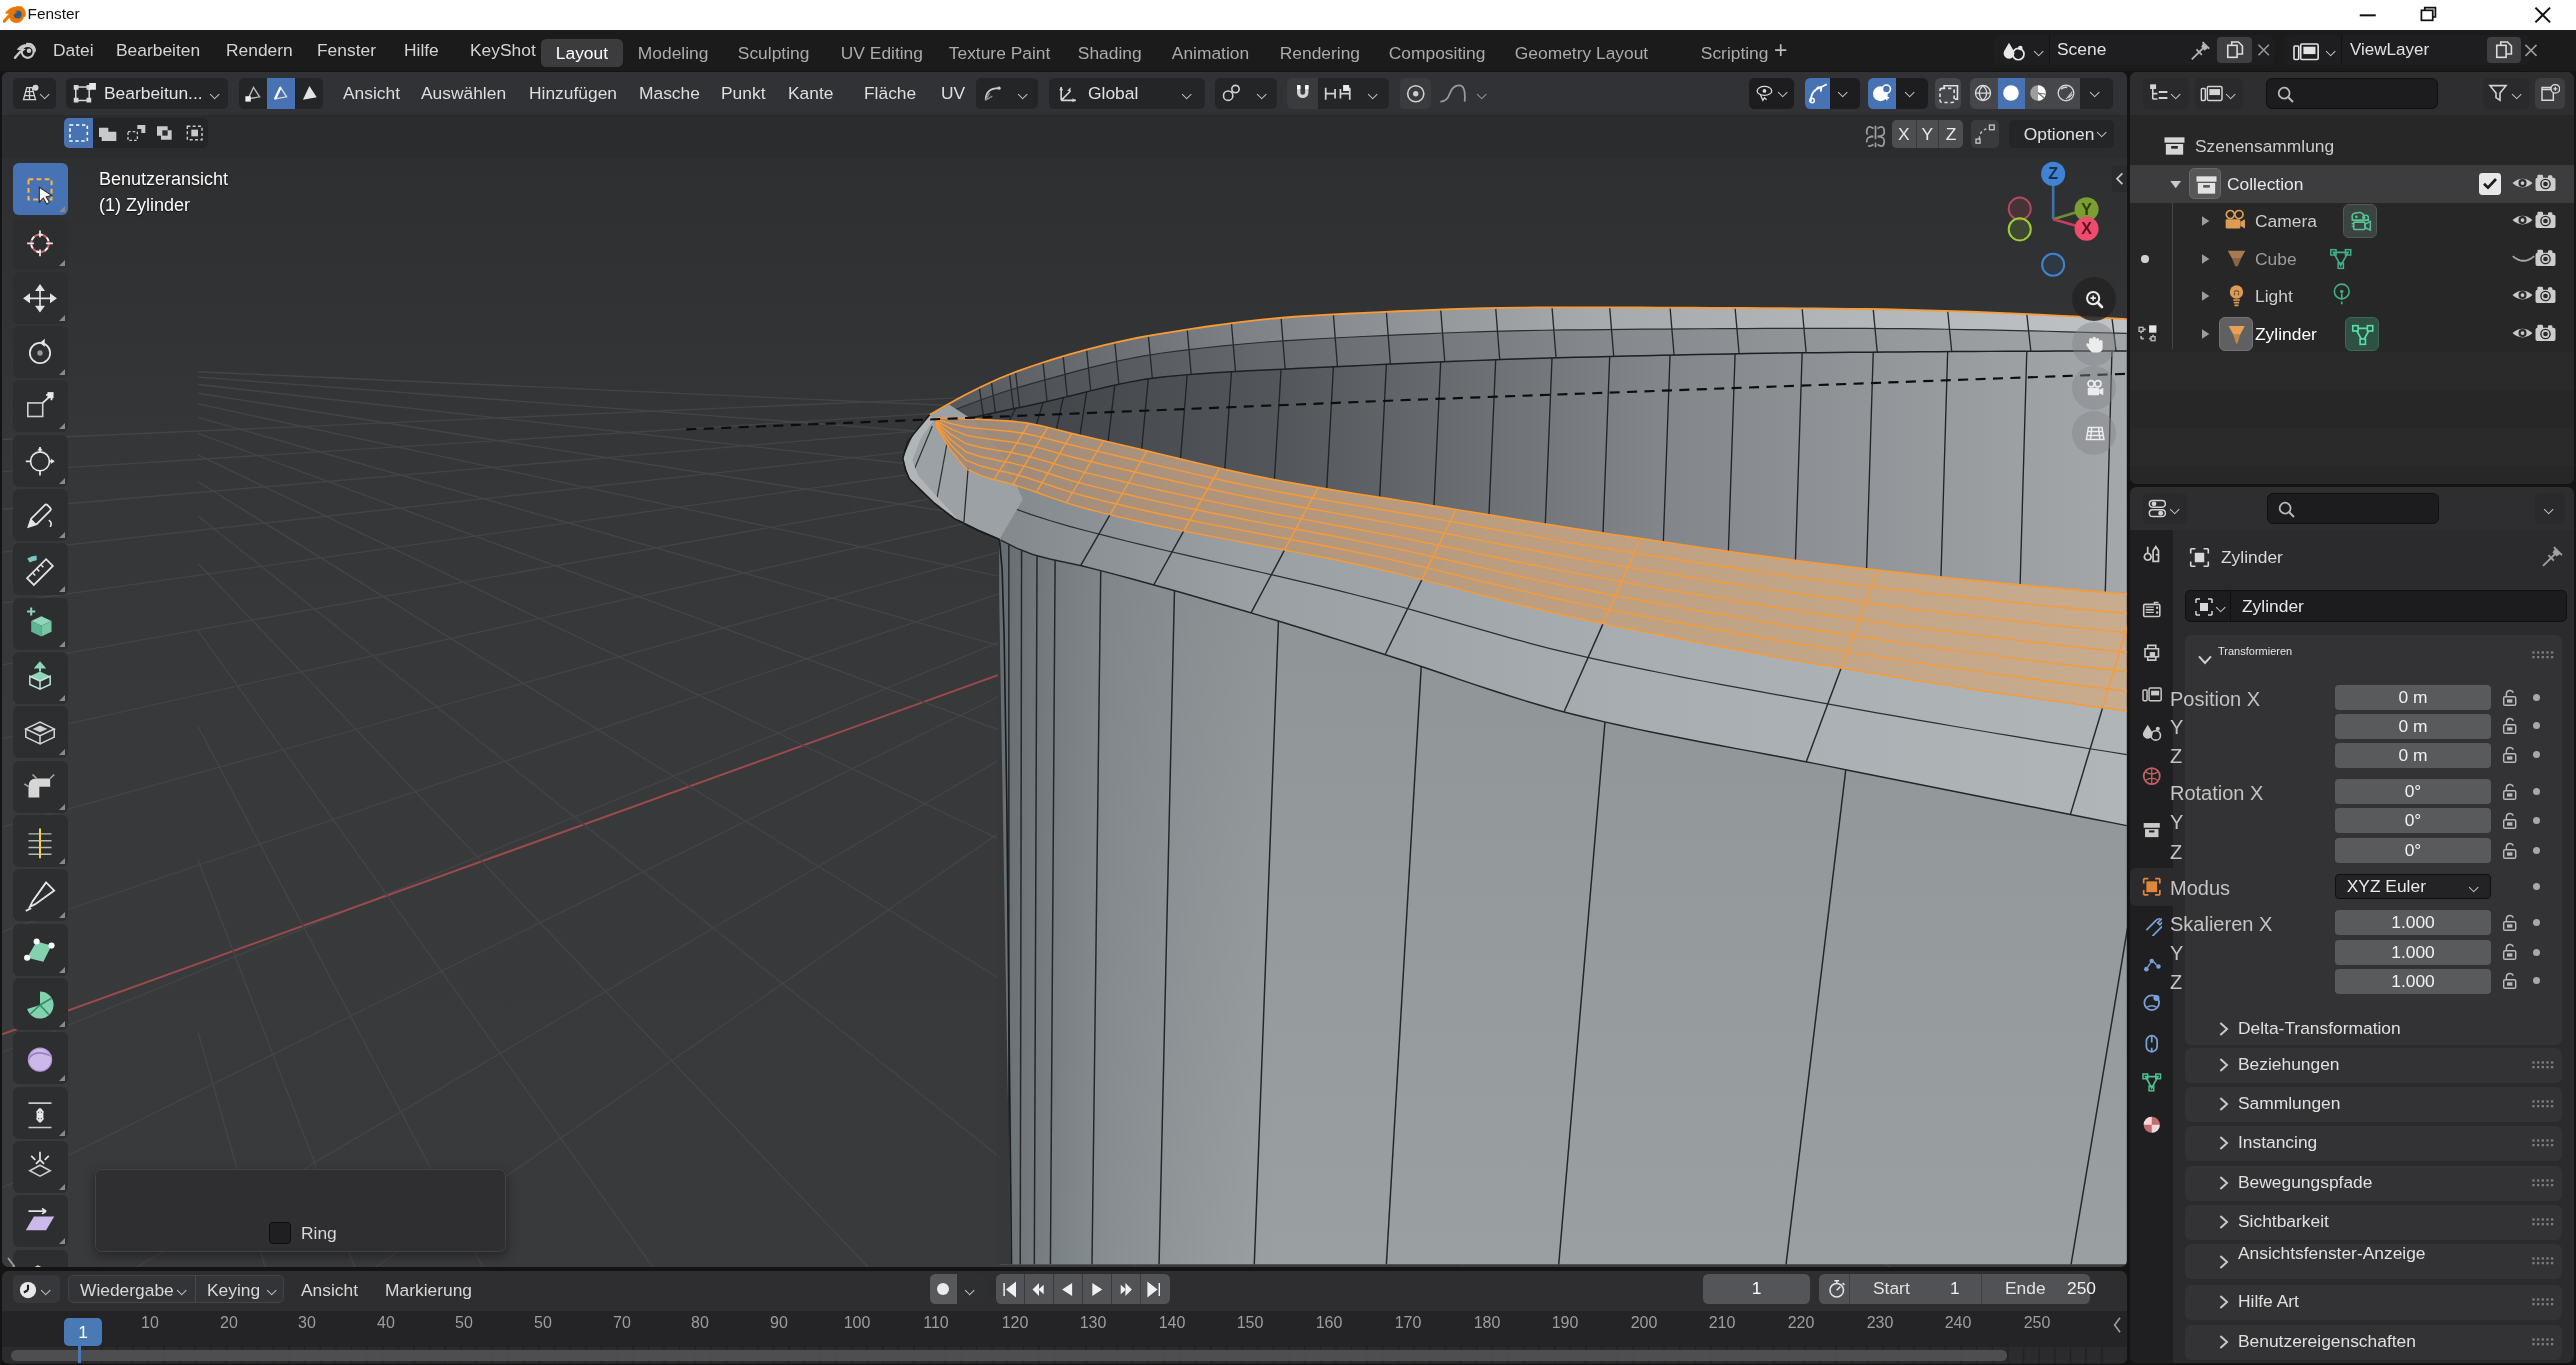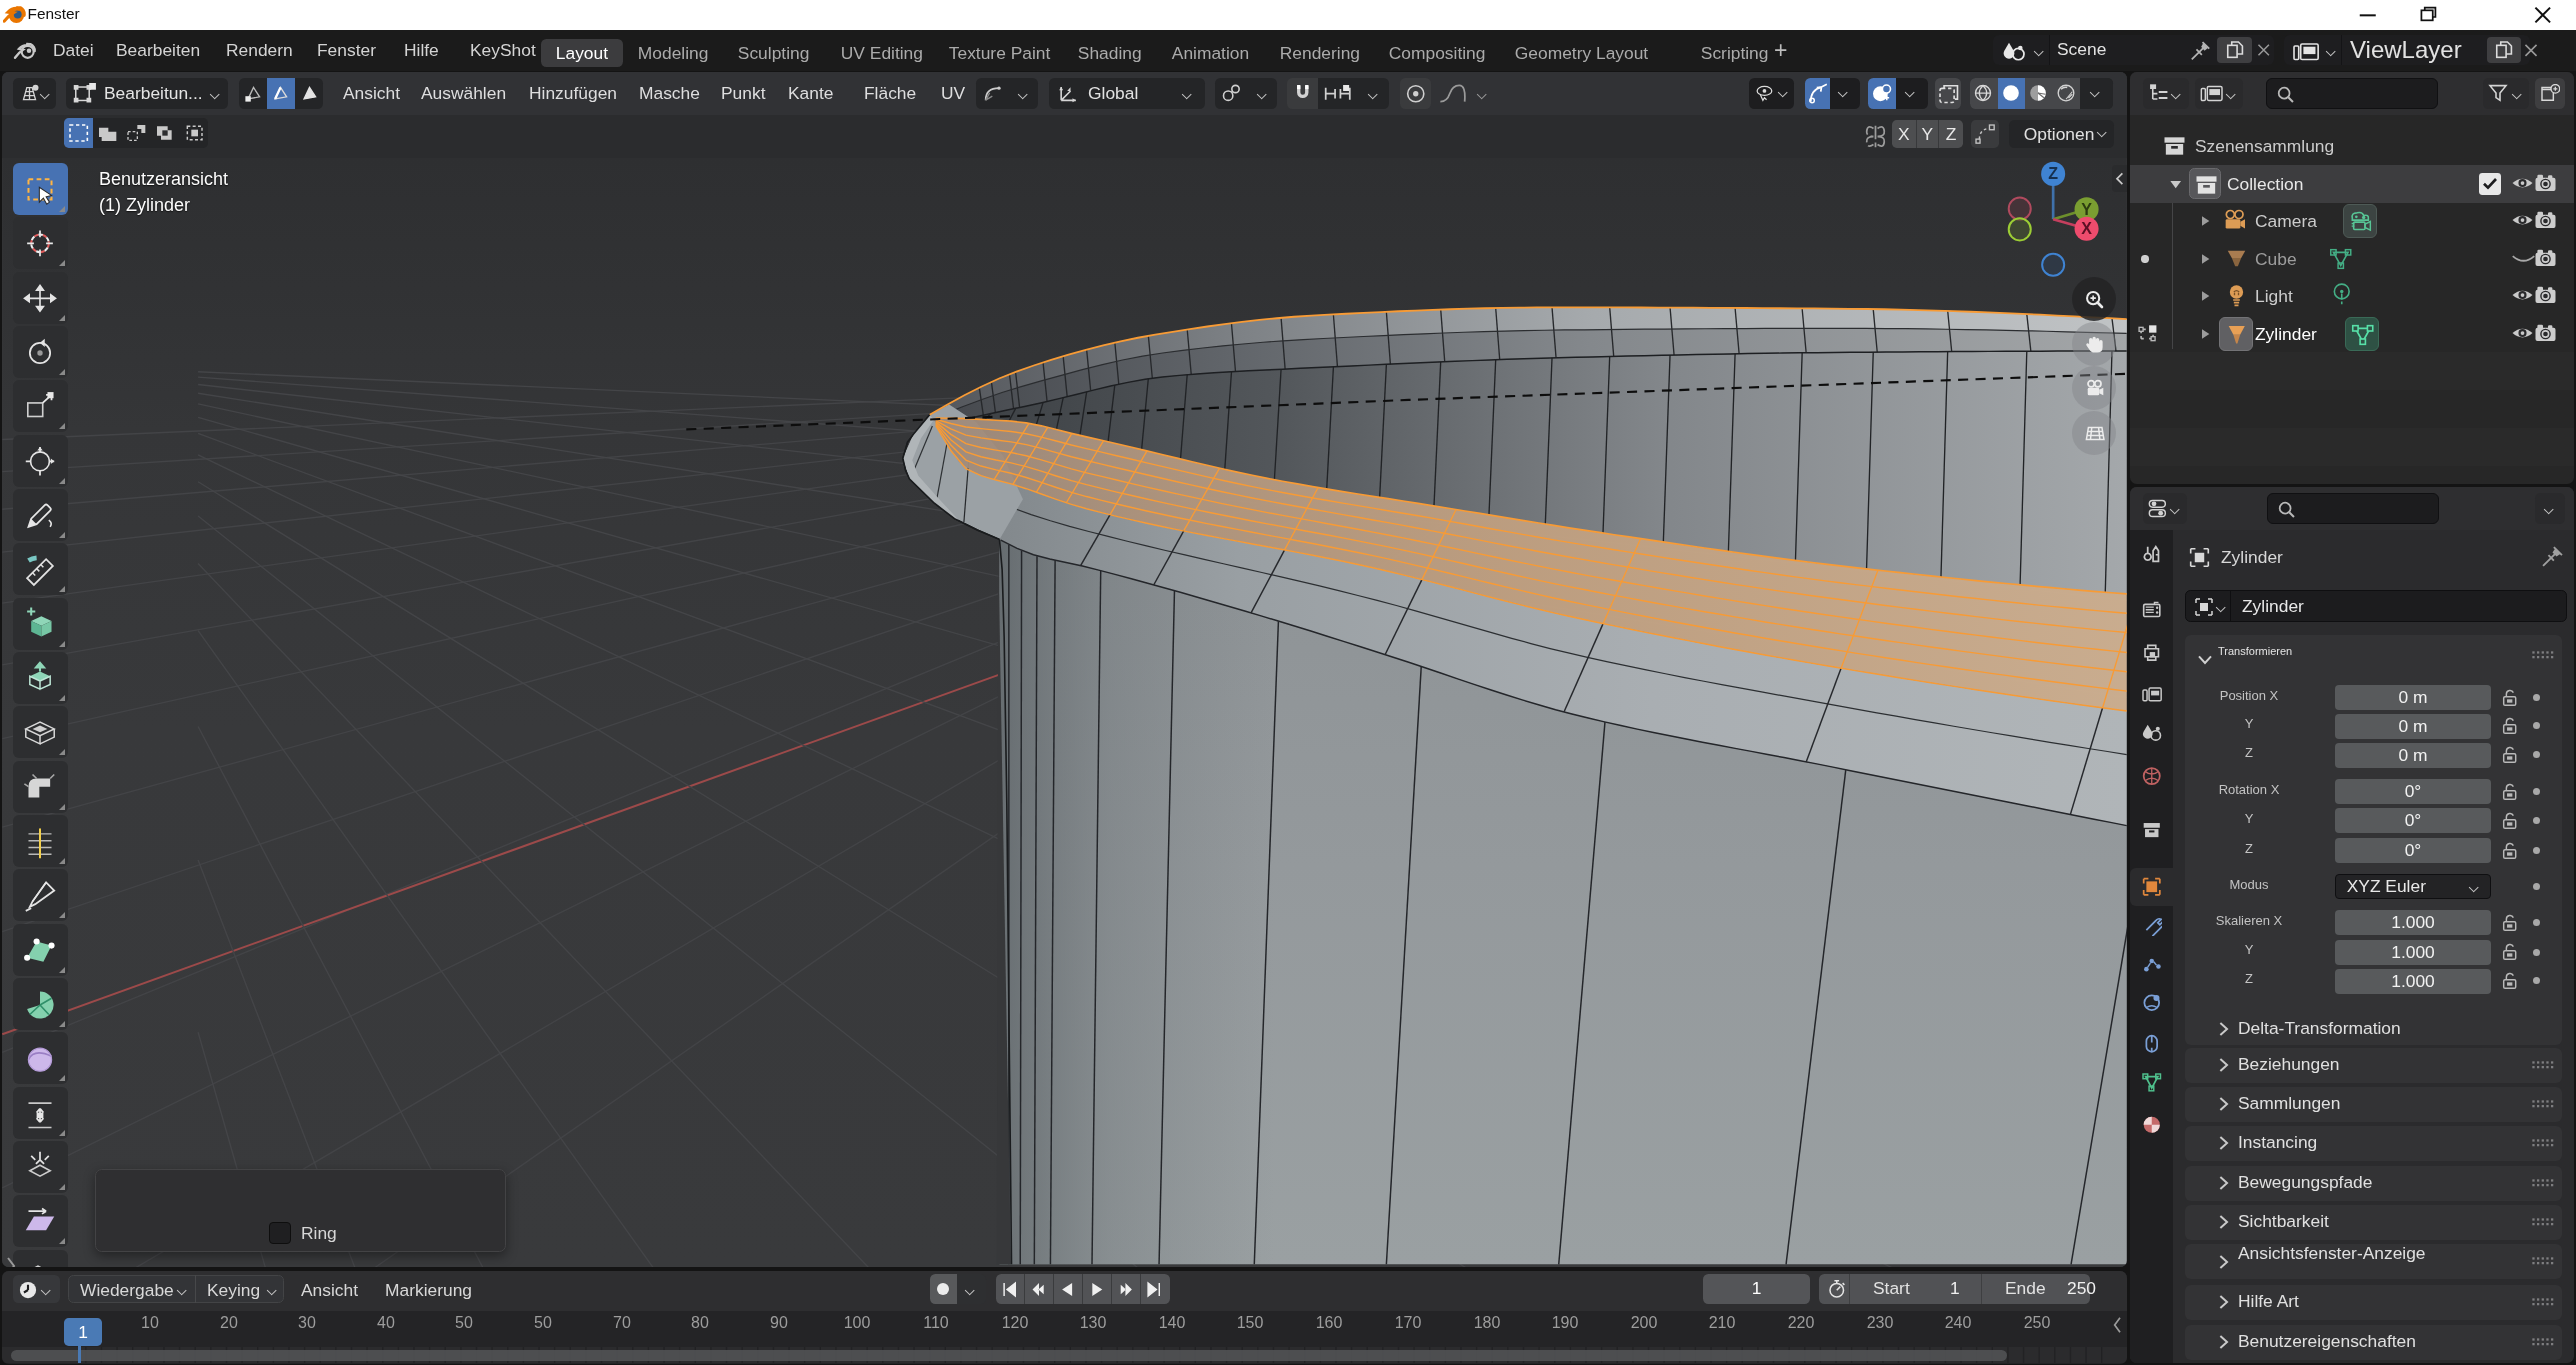--- a/index.html
+++ b/index.html
@@ -17,21 +17,21 @@
 .wdg{position:absolute;background:#242527;border-radius:5.4px;color:#e6e6e6;}
 .wdgl{background:#1d1d1f;}
 .hmenu{position:absolute;font-size:17.4px;color:#dededf;line-height:43px;}
 .chev{display:inline-block;width:7.4px;height:7.4px;border-right:1.7px solid #c5c5c5;border-bottom:1.7px solid #c5c5c5;transform:rotate(45deg);vertical-align:middle;}
 .outliner{left:2130px;top:72px;width:444px;height:412px;background:#272727;border-radius:6.7px;overflow:hidden;}
 .ohead{left:0;top:0;width:444px;height:43px;background:#2e2e30;}
 .orow{position:absolute;left:0;width:444px;height:38px;font-size:17.4px;color:#cccccc;line-height:38px;}
 .props{left:2130px;top:487px;width:444px;height:876px;background:#2b2b2d;border-radius:6.7px;overflow:hidden;}
 .ptabs{position:absolute;left:0;top:43px;width:43px;height:833px;background:#1f1f21;}
 .panel{position:absolute;left:55px;width:377px;background:#333335;border-radius:6px;color:#dedede;font-size:17.4px;}
-.plabel{position:absolute;font-size:13px;color:#c3c3c3;text-align:center;}
+.plabel{position:absolute;font-size:20px;color:#c3c3c3;text-align:left;}
 .pfield{position:absolute;background:#585a5c;border-radius:4px;color:#f2f2f2;font-size:17.4px;text-align:center;height:25px;line-height:25px;}
 .timeline{left:2px;top:1271px;width:2125px;height:93px;background:#242426;border-radius:6.7px;overflow:hidden;}
 .thead{position:absolute;left:0;top:0;width:2125px;height:40px;background:#2e2e30;}
 .tnum{position:absolute;top:43px;font-size:16px;color:#9d9d9d;transform:translateX(-50%);}
 svg{display:block;}
 </style></head>
 <body>
 
 <div class="abs titlebar">
  <svg class="abs" style="left:2.7px;top:4px" width="23" height="21.5" viewBox="0 0 36 32">
@@ -100,21 +100,21 @@
       </svg>
 </div>
 <div class="abs" style="left:2284px;top:5.4px;width:246px;height:29.5px;background:#1e1e20;border-radius:6px;">
  <svg class="abs" style="left:8px;top:4.7px" width="29.5" height="21.5" viewBox="0 0 44 32">
   <rect x="3" y="9" width="7" height="20" rx="1.5" fill="none" stroke="#e4e4e4" stroke-width="2.4"></rect>
   <rect x="13" y="6" width="26" height="23" rx="2" fill="none" stroke="#e4e4e4" stroke-width="2.4"></rect>
   <rect x="17" y="10" width="18" height="11" fill="#e4e4e4"></rect>
       </svg>
  <div class="chev" style="position:absolute;left:43px;top:12.7px"></div>
  <div style="position:absolute;left:57px;top:0;width:1.3px;height:29.5px;background:#141416"></div>
- <div class="abs" style="left:66px;top:0;font-size:24px;color:#e2e2e2;line-height:29.5px;">ViewLayer</div>
+ <div class="abs" style="left:66px;top:0;font-size:17px;color:#e2e2e2;line-height:29.5px;">ViewLayer</div>
  <div class="abs" style="left:203px;top:2px;width:34px;height:25.5px;background:#3f3f41;border-radius:4px;">
   <svg style="position:absolute;left:6.7px;top:2.7px" width="21.5" height="20" viewBox="0 0 32 30">
    <rect x="4" y="8" width="14" height="18" fill="none" stroke="#dcdcdc" stroke-width="2.4"></rect>
    <path d="M10 8 V3 H20 L26 9 V21 H18" fill="none" stroke="#dcdcdc" stroke-width="2.4"></path>
         </svg>
       </div>
  <svg class="abs" style="left:239px;top:7.4px" width="16" height="14.8" viewBox="0 0 26 24">
         <path d="M4 3 L22 21 M22 3 L4 21" stroke="#9a9a9a" stroke-width="2.6"></path>
       </svg>
 </div>

